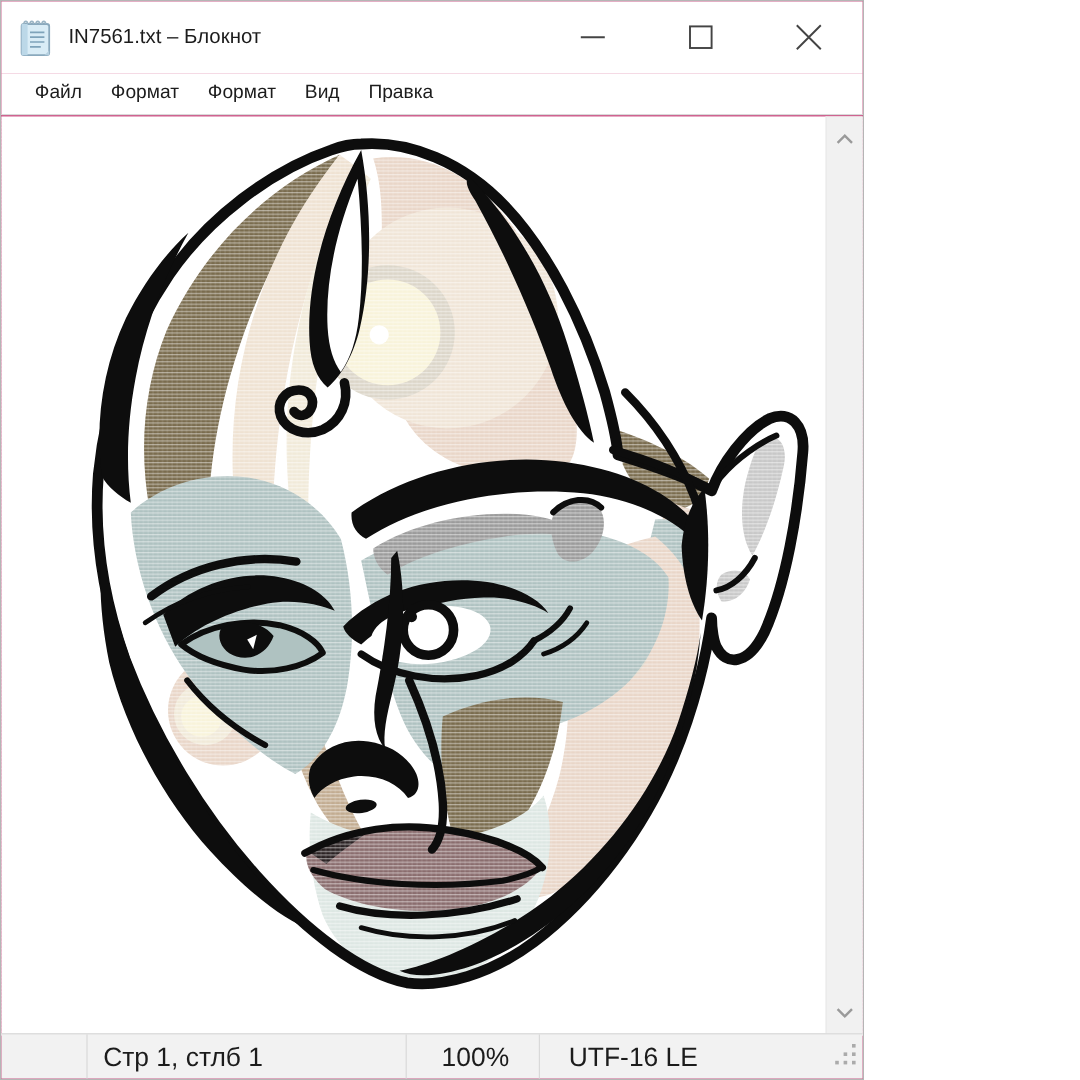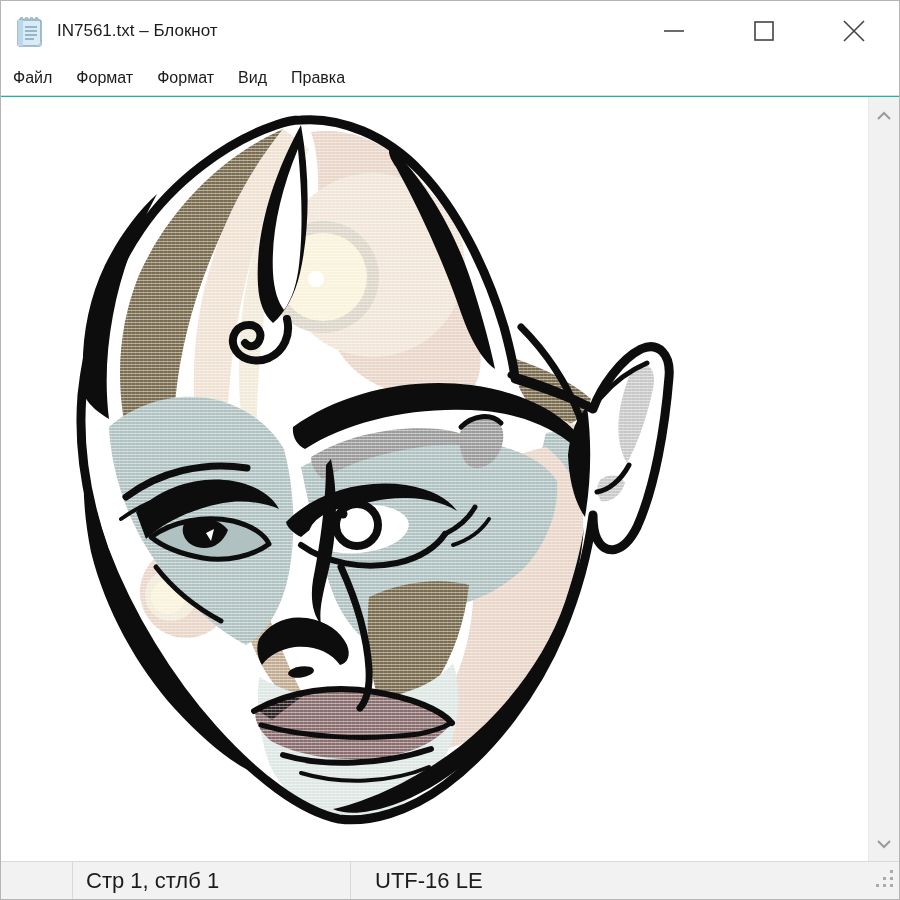--- a/index.html
+++ b/index.html
@@ -1,29 +1,29 @@
 <!DOCTYPE html>
 <html style="--c-ink: #0d0d0d; --c-paper: #ffffff; --c-skin: #e9d6c8; --c-skin_band: #efe2d2; --c-cream_band: #f1ead9; --c-cream: #f8f3da; --c-ring_gray: #dcd6c9; --c-ring_light: #f0e5d7; --c-khaki: #7a6c4e; --c-tan: #c2ac91; --c-blue_gray: #afc2c1; --c-pale_blue: #dde7e3; --c-gray: #9b9b9b; --c-light_gray: #c8c8c8; --c-mauve: #8a6d6e; --c-mauve_dark: #2b2324; --ch-titlebar_bg: #ffffff; --ch-text: #1c1c1c; --ch-border: #d9d9d9; --ch-statusbar_bg: #f2f2f2; --ch-scroll_track: #f1f1f1; --ch-scroll_arrow: #9a9a9a; --ch-window_border: #b5b5b5;"><head>
 <meta charset="utf-8">
 <style>
   html,body{margin:0;padding:0;background:#fff;}
   *{box-sizing:border-box;}
   .window{
-    position:relative;width:900px;height:900px;background:#14b8a6;
+    position:relative;width:720px;height:900px;background:#be185d;
     font-family:"Liberation Sans", sans-serif;color:var(--ch-text,#1c1c1c);
     border:1px solid var(--ch-window_border,#b5b5b5);overflow:hidden;
   }
   
   .titlebar{position:absolute;left:0;top:0;width:100%;height:60px;background:var(--ch-titlebar_bg,#fff);display:flex;align-items:center;}
   .app-icon{margin-left:14px;flex:0 0 auto;}
   .title{margin-left:12px;font-size:17px;white-space:nowrap;}
   .controls{position:absolute;right:0;top:0;height:59px;display:flex;}
   .winbtn{width:90px;height:59px;display:flex;align-items:center;justify-content:center;cursor:default;}
   
-  .menubar{position:absolute;left:0;top:60px;width:100%;height:35px;background:#fff;border-bottom:1px solid var(--ch-border,#d9d9d9);display:flex;align-items:center;padding-left:0;}
+  .menubar{position:absolute;left:0;top:60px;width:100%;height:35px;background:#fff;border-bottom:1px solid var(--ch-border,#d9d9d9);display:flex;align-items:center;padding-left:16px;}
   .menu-item{font-size:16px;padding:0 12px;line-height:34px;}
   
   .content{position:absolute;left:0;top:96px;width:100%;height:766px;background:#fff;}
   .art{position:absolute;left:0;top:0;}
   .scrollbar{position:absolute;right:0;top:0;width:31px;height:766px;background:var(--ch-scroll_track,#f1f1f1);border-left:1px solid #e9e9e9;}
   .sb-btn{position:absolute;left:0;width:100%;height:34px;display:flex;align-items:center;justify-content:center;}
   .sb-btn.up{top:2px;}
   .sb-btn.down{bottom:2px;}
   
   .statusbar{position:absolute;left:0;bottom:0;width:100%;height:38px;background:var(--ch-statusbar_bg,#f2f2f2);border-top:1px solid var(--ch-border,#d9d9d9);display:flex;font-size:22px;}
@@ -201,20 +201,21 @@
         <svg width="16" height="10" viewBox="0 0 16 10">
             <path d="M2 2 L8 8 L14 2" fill="none" stroke="var(--ch-scroll_arrow,#9a9a9a)" stroke-width="2"></path>
           </svg>
       </div>
     </div>
   </div>
 
   <div class="statusbar">
     <div class="seg seg1"></div>
     <div class="seg seg2">Стр 1, стлб 1</div>
+    <div class="seg seg3">100%</div>
     <div class="seg seg5">UTF-16 LE</div>
     <div class="grip">
       <svg width="22" height="22" viewBox="0 0 22 22">
         <g fill="#ababab">
           <rect x="16" y="2" width="3" height="3"></rect>
           <rect x="9" y="9" width="3" height="3"></rect>
             <rect x="16" y="9" width="3" height="3"></rect>
           <rect x="2" y="16" width="3" height="3"></rect>
             <rect x="9" y="16" width="3" height="3"></rect>
             <rect x="16" y="16" width="3" height="3"></rect>

